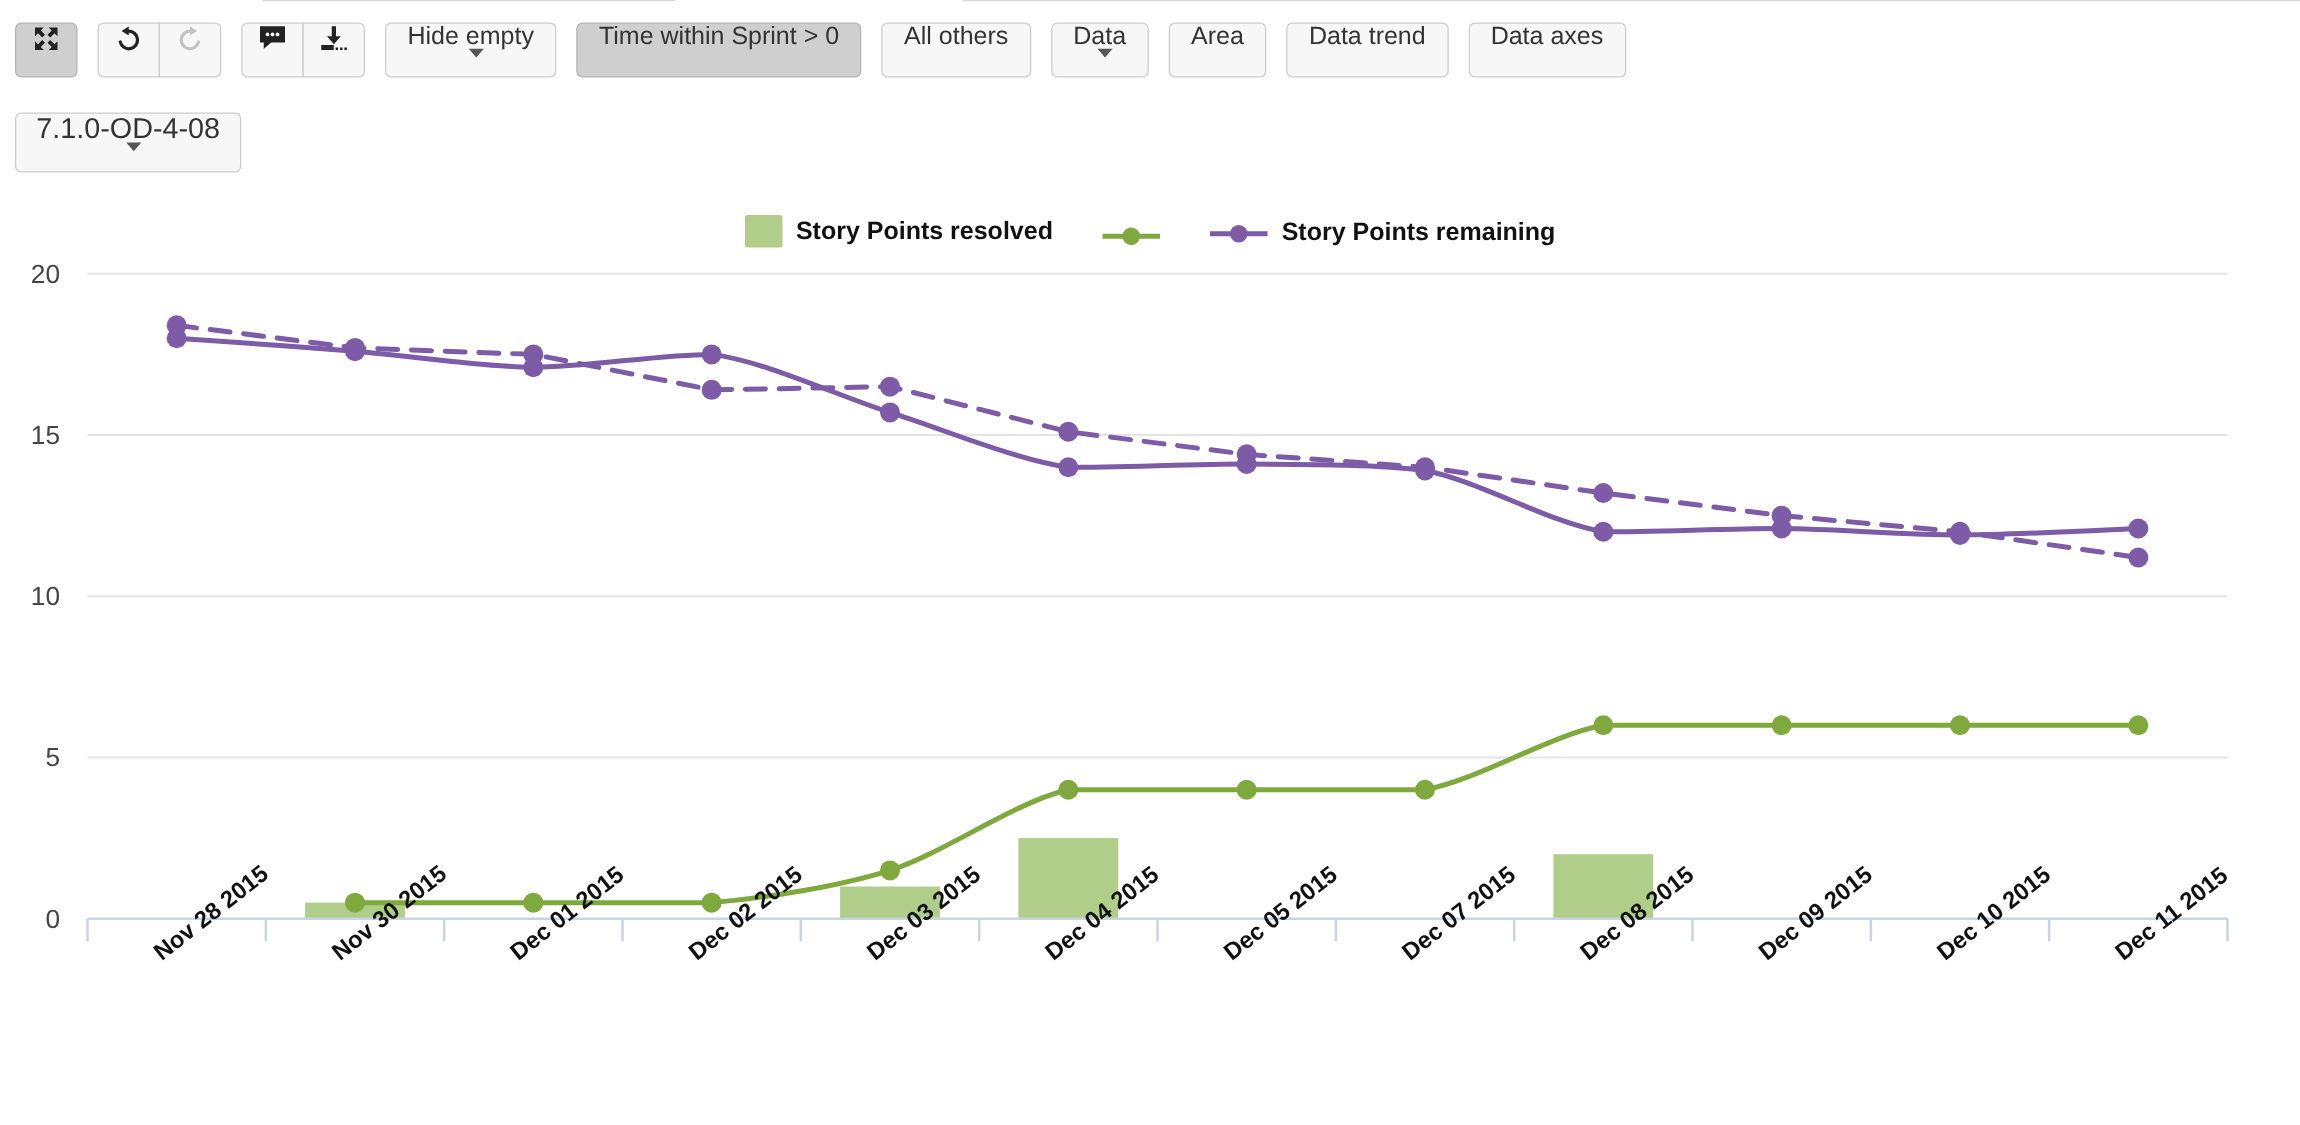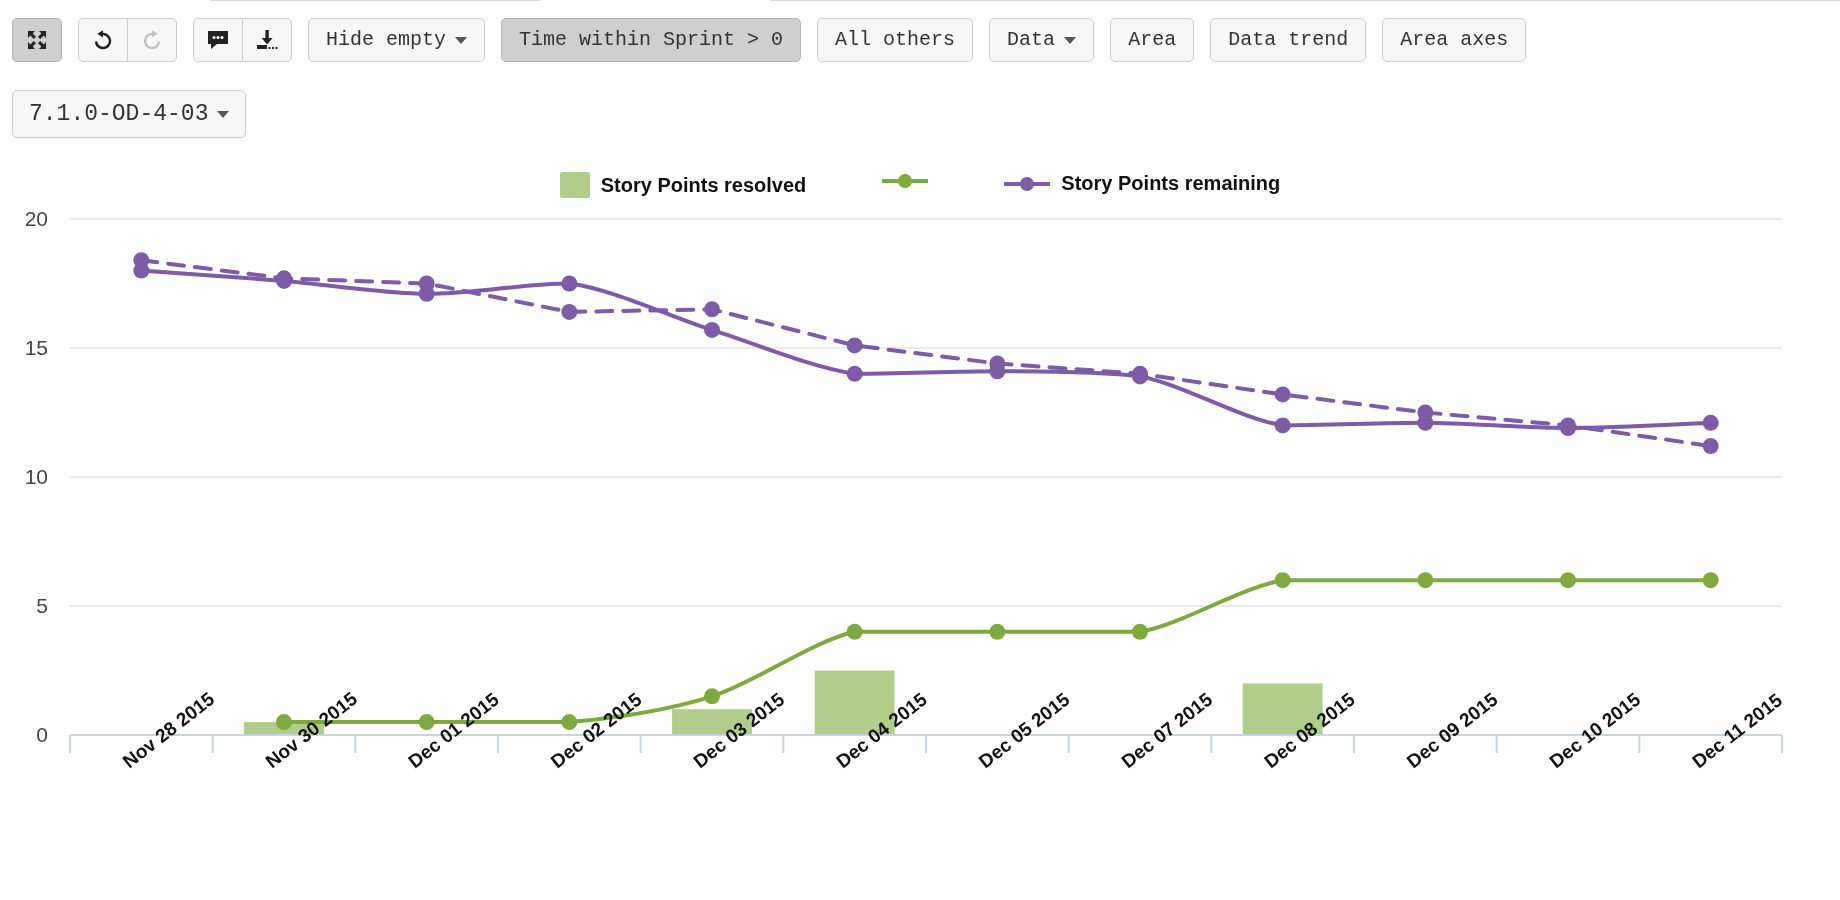--- a/index.html
+++ b/index.html
@@ -20,27 +20,28 @@
     position: absolute; left: 12px; top: 18px;
     display: flex; align-items: center; gap: 16px;
   }
   .btn-group { display: flex; }
   .btn {
     height: 44px;
     border: 1px solid #ccc;
     background: #f7f7f7;
     color: #333;
     font-size: 20px;
-    font-family: Liberation Mono, monospace;
+    font-family: Liberation Sans, sans-serif;
     border-radius: 5px;
     padding: 0 17px;
-    display: flex; align-items: center; justify-content: center;
+    display: flex; align-items: center; 
     white-space: nowrap;
     cursor: pointer;
     line-height: 1;
+    flex-direction: column;
   }
   .btn.icon { width: 50px; padding: 0; }
   .btn.pressed { background: #cfcfcf; border-color: #b4b4b4; }
   .btn-group .btn { border-radius: 0; margin-left: -1px; }
   .btn-group .btn:first-child { border-radius: 5px 0 0 5px; margin-left: 0; }
   .btn-group .btn:last-child  { border-radius: 0 5px 5px 0; }
   .btn-group .btn:only-child  { border-radius: 5px; }
   .caret {
     display: inline-block; margin-left: 9px;
     width: 0; height: 0;
@@ -50,21 +51,21 @@
   }
   .btn svg { display: block; }
 
   
   .row2 { position: absolute; left: 12px; top: 90px; display: flex; }
   .row2 .btn { font-size: 23px; padding: 0 16px; height: 48px; }
 
   
   .legend {
     position: absolute; left: 0; top: 172px; width: 1840px;
-    display: flex; justify-content: center; align-items: flex-start; gap: 36px;
+    display: flex; justify-content: center; align-items: flex-end;
   }
   .legend-item { display: flex; align-items: center; margin: 0 20px; cursor: pointer; }
   .legend-label {
     font-size: 20px; font-weight: bold; color: #111;
     margin-left: 11px; white-space: nowrap;
   }
   .lg-swatch-bar { width: 30px; height: 26px; border-radius: 2px; }
   .lg-swatch-line { position: relative; width: 46px; height: 18px; }
   .lg-swatch-line .ln {
     position: absolute; left: 0; top: 7px; width: 46px; height: 4px;
@@ -177,27 +178,27 @@
 
     <div class="btn">
       <span>Area</span>
     </div>
 
     <div class="btn">
       <span>Data trend</span>
     </div>
 
     <div class="btn">
-      <span>Area axes</span>
+      <span>Data axes</span>
     </div>
   </div>
 
   <div class="row2">
     <div class="btn">
-      <span>7.1.0-OD-4-03</span>
+      <span>7.1.0-OD-4-08</span>
       <span class="caret"></span>
     </div>
   </div>
 
   <div class="legend" id="legend">
       <div class="legend-item">
         <div class="lg-swatch-bar" style="background: rgb(176, 206, 138);"></div>
         <span class="legend-label">Story Points resolved</span>
       </div>
       <div class="legend-item">

